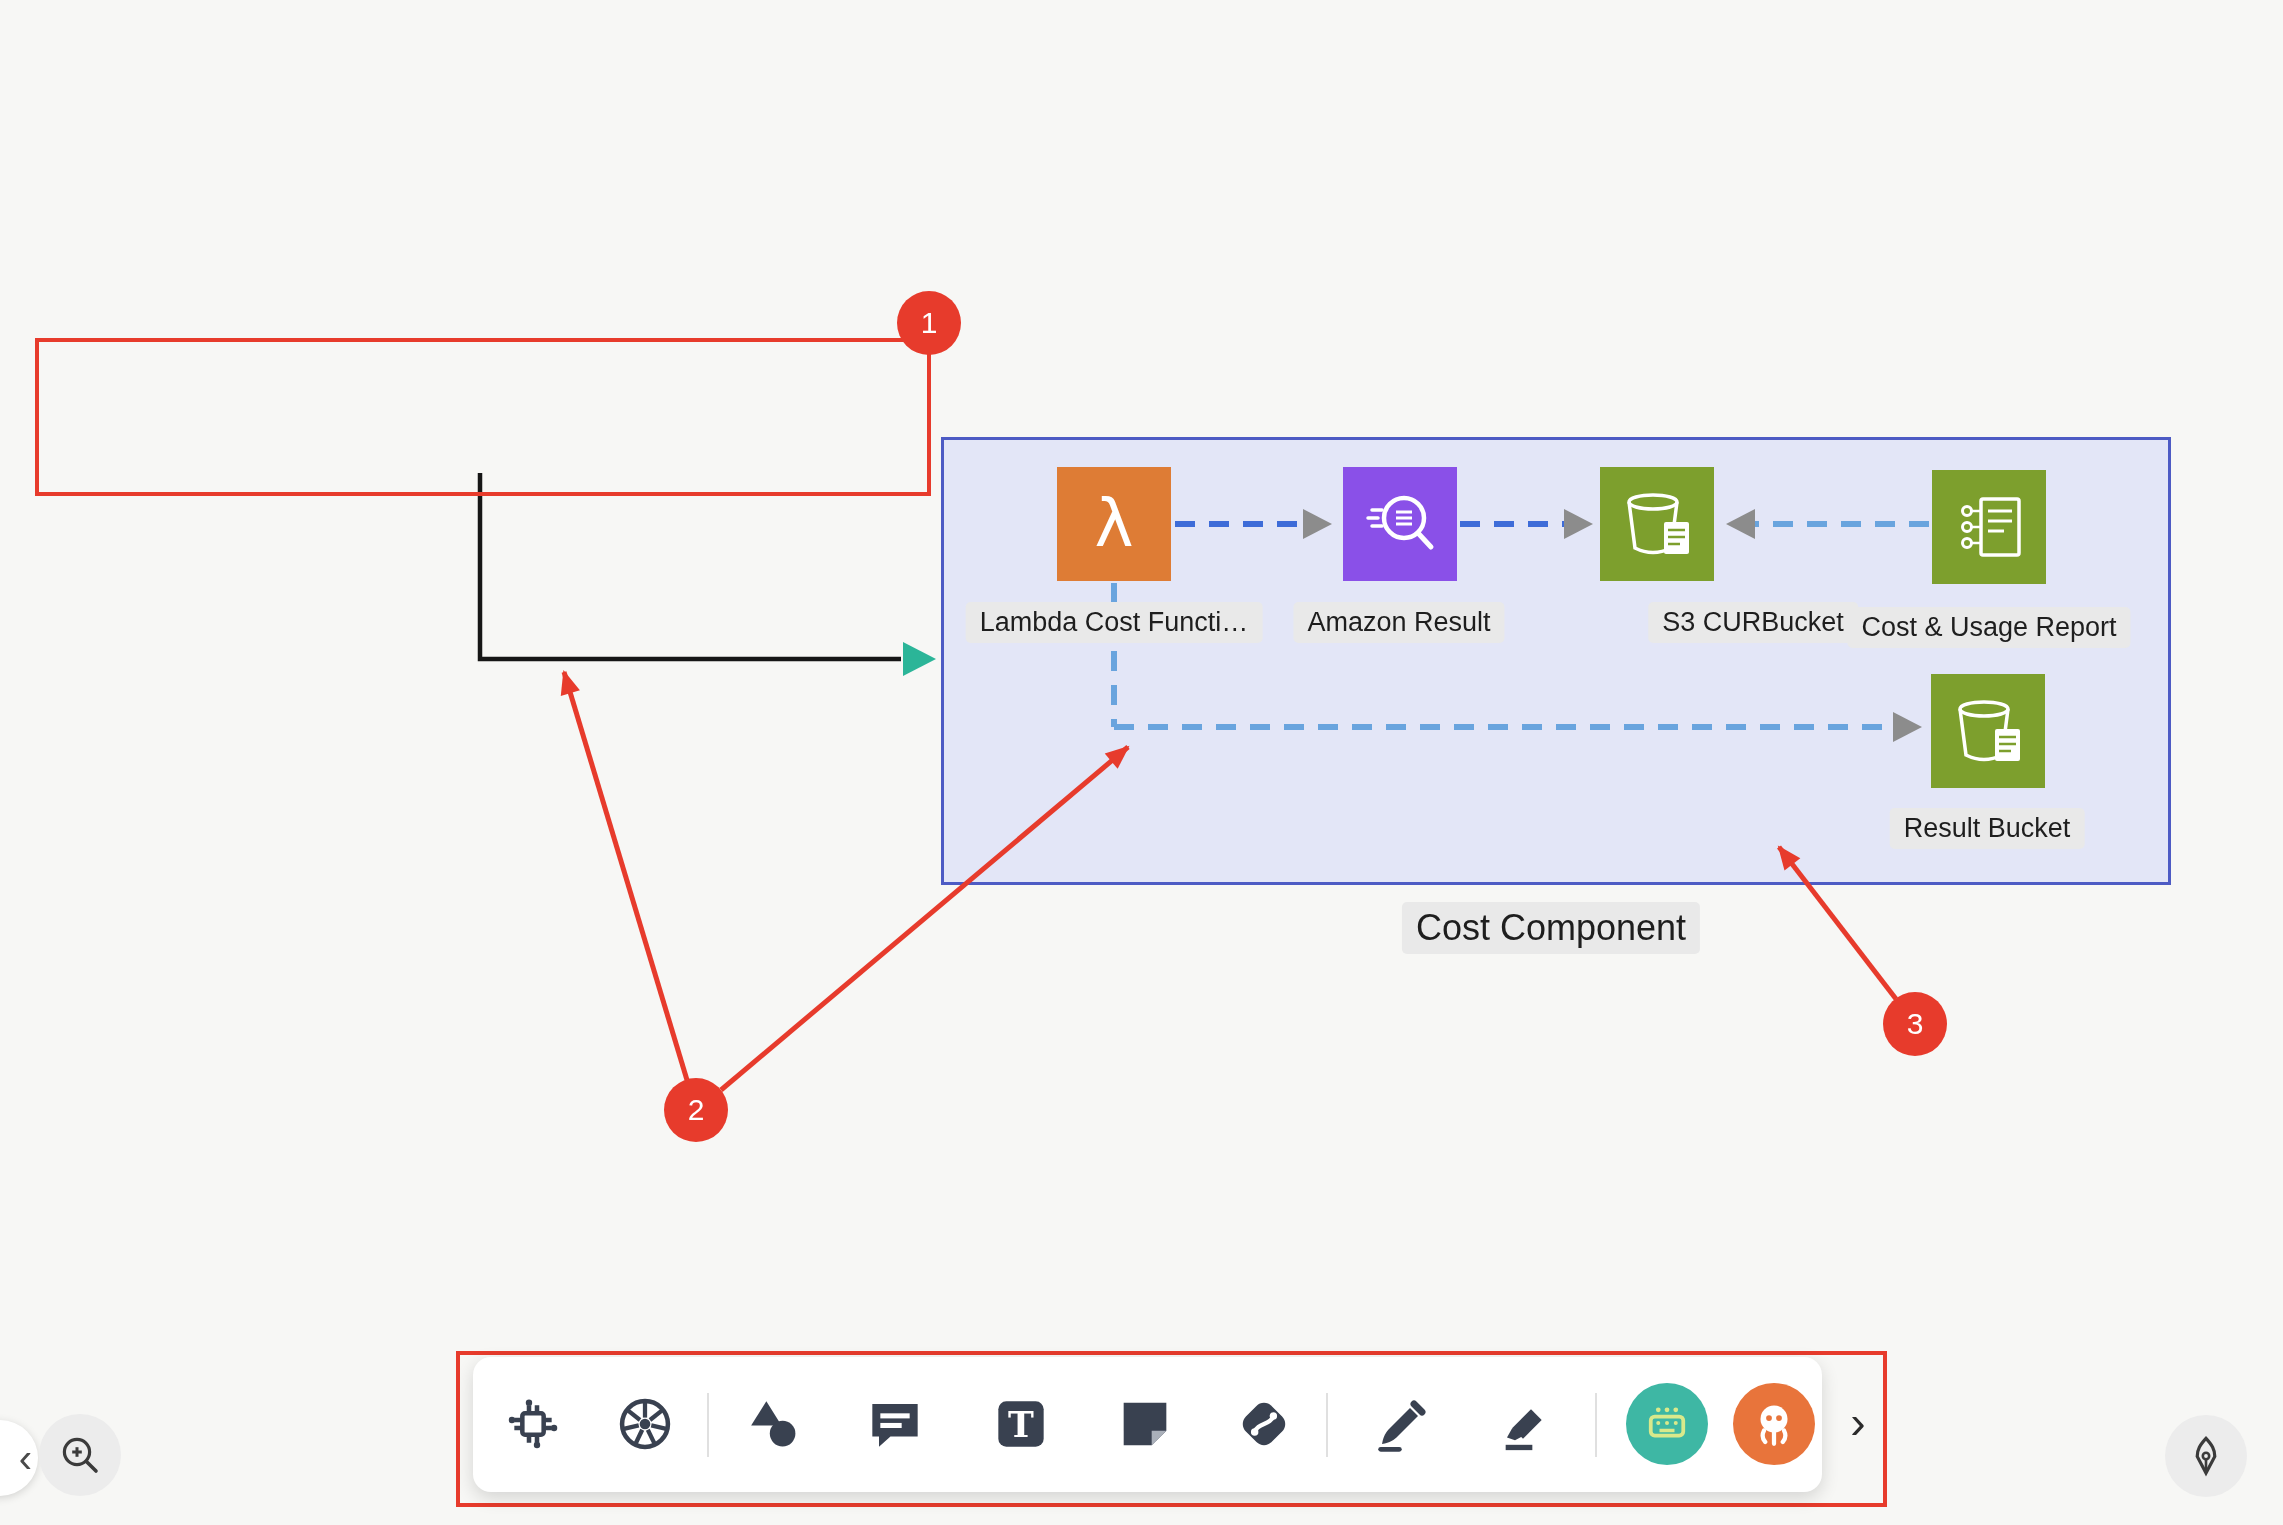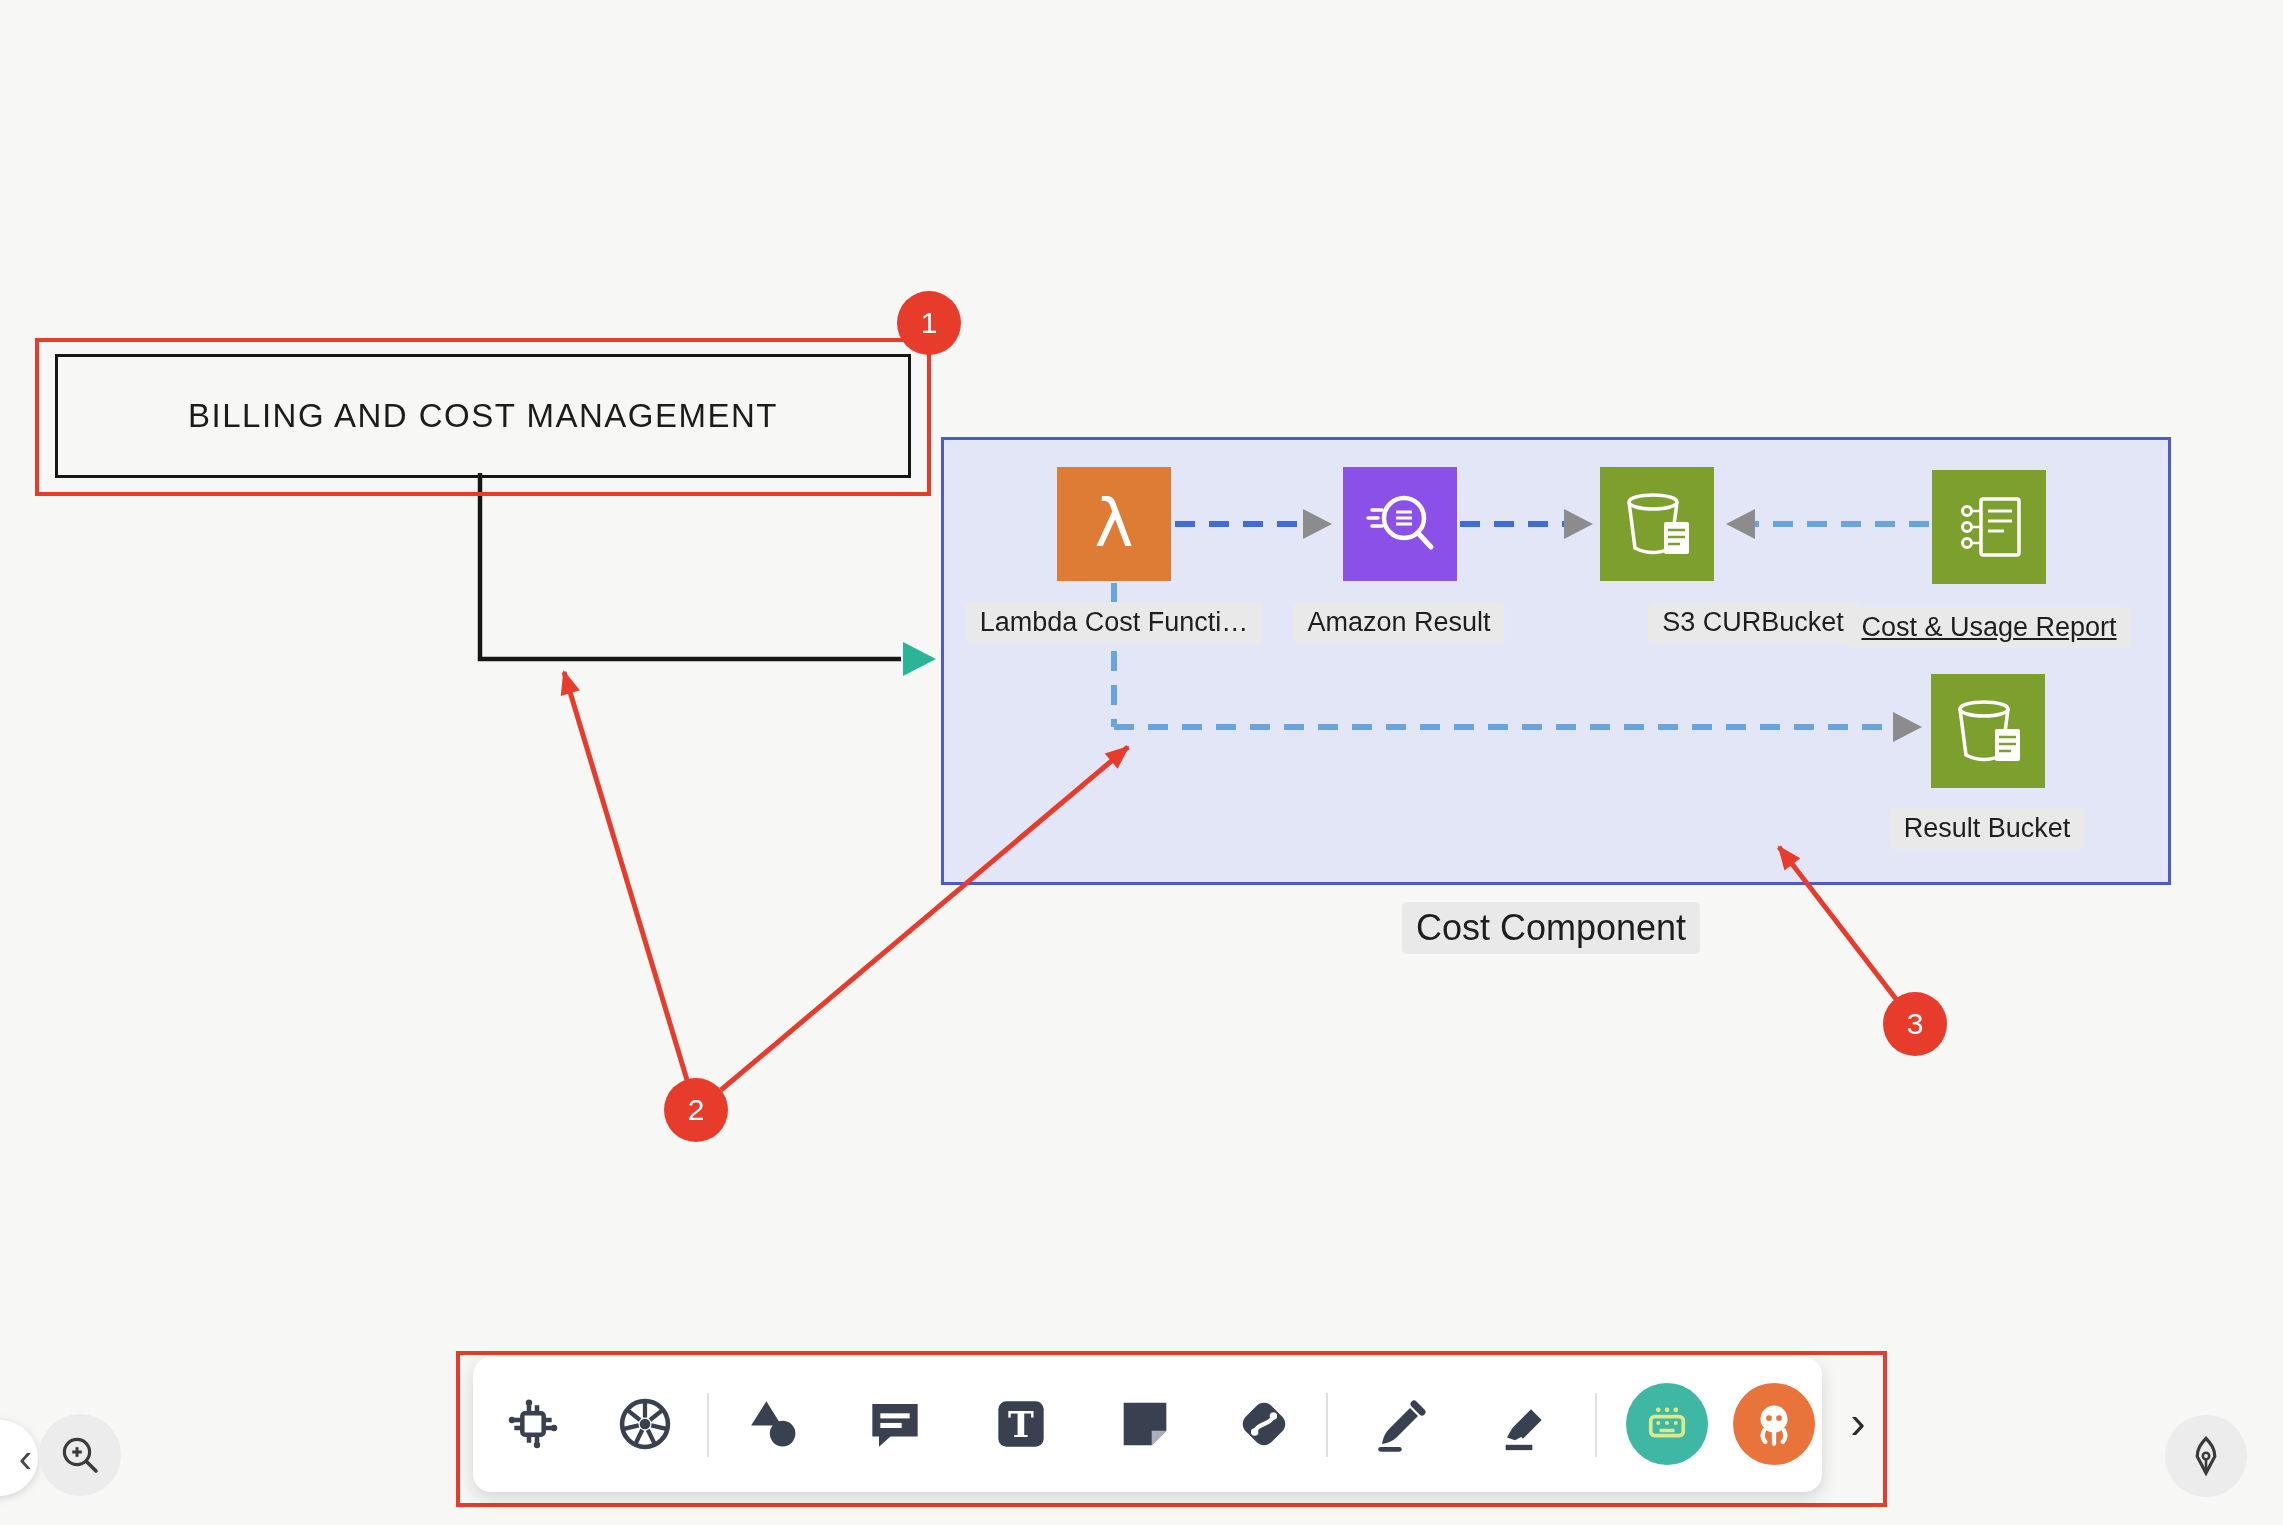--- a/index.html
+++ b/index.html
@@ -72,23 +72,20 @@
       <polygon points="1755,509 1726,524 1755,539" fill="#8c8c8c"></polygon>
       <line x1="1114" y1="583" x2="1114" y2="727" stroke="#69a4de" stroke-width="6" stroke-dasharray="20 14"></line>
       <line x1="1114" y1="727" x2="1893" y2="727" stroke="#69a4de" stroke-width="6" stroke-dasharray="20 14"></line>
       <polygon points="1893,712 1922,727 1893,742" fill="#8c8c8c"></polygon>
     </g>
   </svg>
 
   <div class="anno-rect" style="left:35px;top:338px;width:888px;height:150px;"></div>
   <div class="anno-rect" style="left:456px;top:1351px;width:1423px;height:148px;"></div>
 
-  <div class="billing-box">
-    <span>BILLING AND COST MANAGEMENT</span>
-  </div>
 
   <div class="node" style="left: 1057px; top: 467px; background: rgb(222, 124, 53);">
     <span class="glyph-lambda">λ</span>
   </div>
   <div class="node" style="left: 1343px; top: 467px; background: rgb(138, 80, 232);">
     <svg viewBox="0 0 96 96">
       <circle cx="52" cy="42" r="20" fill="none" stroke="#fff" stroke-width="4.5"></circle>
       <path d="M44 36 h16 M44 42 h16 M44 48 h16" stroke="#fff" stroke-width="3" fill="none"></path>
       <line x1="66" y1="57" x2="79" y2="71" stroke="#fff" stroke-width="5" stroke-linecap="round"></line>
       <path d="M20 34 h10 M16 42 h10 M20 50 h10" stroke="#fff" stroke-width="3.5" fill="none" stroke-linecap="round"></path>
@@ -117,21 +114,21 @@
       <ellipse cx="44" cy="26" rx="24" ry="7" fill="none" stroke="#fff" stroke-width="3.5"></ellipse>
       <path d="M20 26 L26 72 Q44 81 62 72 L68 26" fill="none" stroke="#fff" stroke-width="3.5"></path>
       <rect x="55" y="46" width="25" height="32" rx="2" fill="#fff"></rect>
       <path d="M59 54 h17 M59 61 h17 M59 68 h12" stroke="#7d9f2d" stroke-width="2.6" fill="none"></path>
     </svg>
   </div>
 
   <div class="pill" style="left:1114px;top:602px;">Lambda Cost Functi…</div>
   <div class="pill" style="left:1399px;top:602px;">Amazon Result</div>
   <div class="pill" style="left:1753px;top:602px;">S3 CURBucket</div>
-  <div class="pill" style="left:1989px;top:607px;text-decoration:underline;">Cost &amp; Usage Report</div>
+  <div class="pill" style="left:1989px;top:607px;">Cost &amp; Usage Report</div>
   <div class="pill" style="left:1987px;top:808px;">Result Bucket</div>
   <div class="pill" style="left:1551px;top:902px;font-size:36px;">Cost Component</div>
 
   <svg class="layer z5">
     <defs>
       <marker id="redArrow" markerWidth="30" markerHeight="26" refX="24" refY="12" orient="auto" markerUnits="userSpaceOnUse">
         <path d="M2 2 L26 12 L2 22 Z" fill="#e73b2c"></path>
       </marker>
     </defs>
     <line x1="687" y1="1080" x2="564" y2="672" stroke="#e73b2c" stroke-width="5" marker-end="url(#redArrow)"></line>

